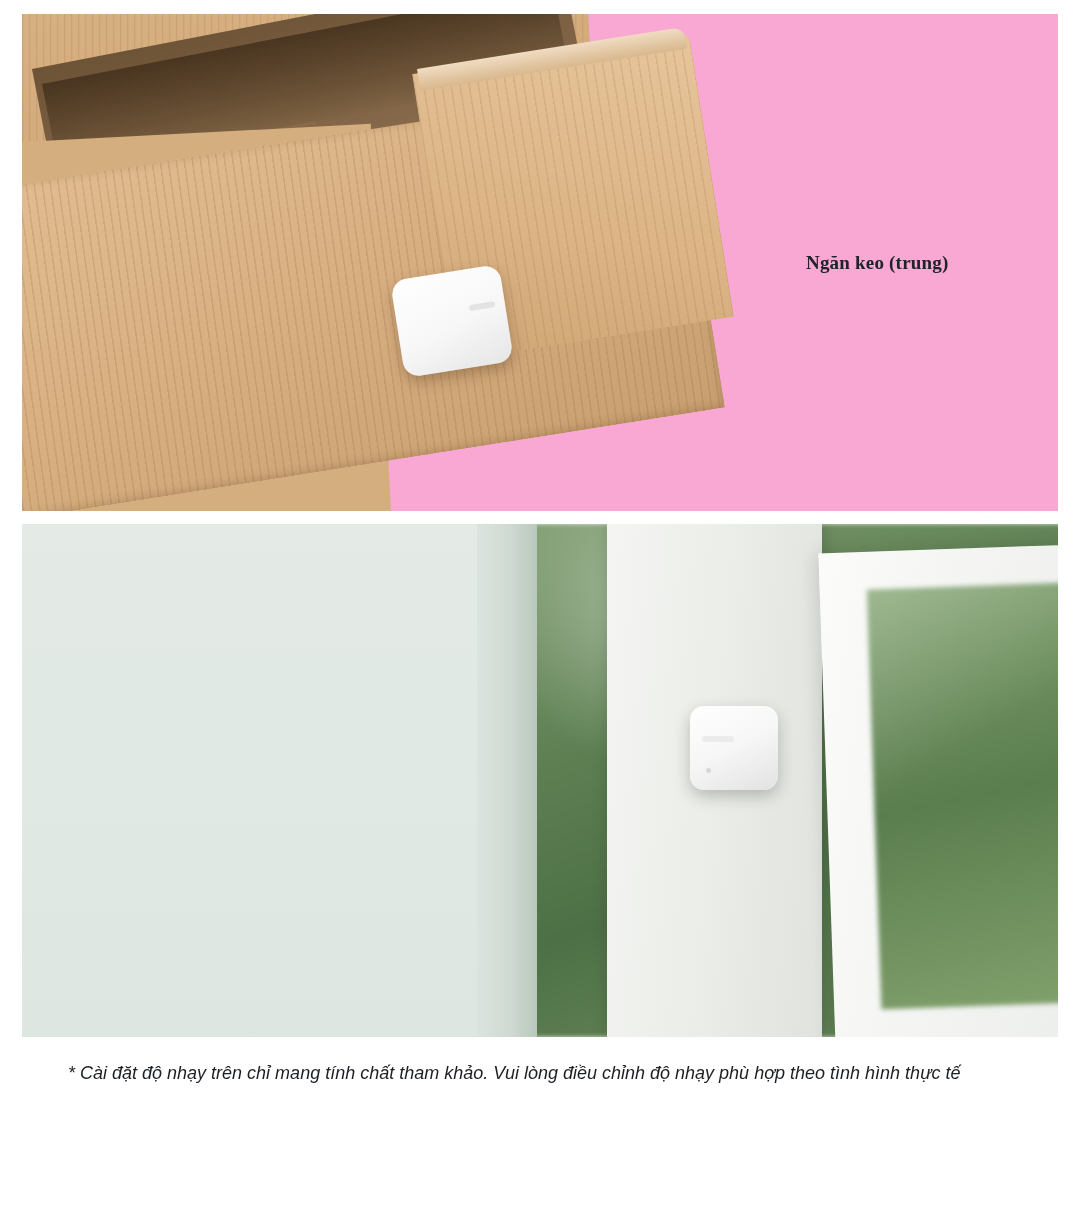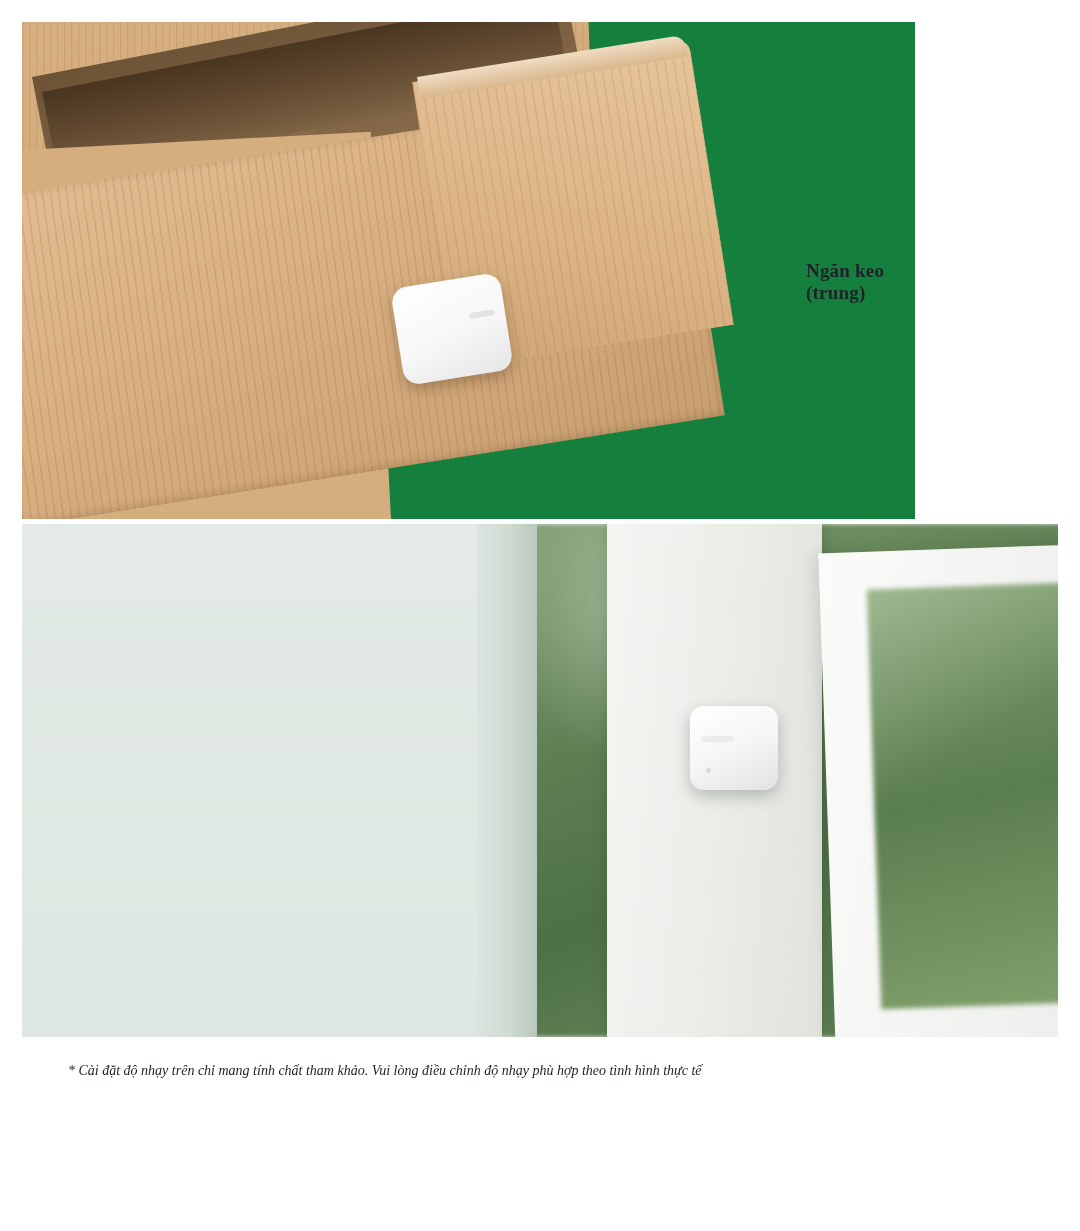--- a/index.html
+++ b/index.html
@@ -18,25 +18,24 @@
     width: 1080px;
     height: 1231px;
     background: #ffffff;
   }
 
   
   .panel-drawer {
     position: absolute;
     left: 22px;
     top: 14px;
-    width: 893px;
+    width: 1036px;
     height: 497px;
-    background: #15803d;
+    background: #f9a8d4;
     overflow: hidden;
-    margin-top: 8px;
   }
   
   .wood-top {
     position: absolute;
     left: -10px;
     top: -20px;
     width: 580px;
     height: 250px;
     background:
       repeating-linear-gradient(92deg,
@@ -279,23 +278,23 @@
     border-radius: 50%;
     background: #d8d8d8;
   }
 
   
   .footnote {
     position: absolute;
     left: 68px;
     top: 1060px;
     width: 930px;
-    font-family: Liberation Serif, serif;
+    font-family: Liberation Sans, sans-serif;
     font-style: italic;
-    font-size: 14px;
+    font-size: 18px;
     line-height: 1.55;
     color: #1c1f23;
   }
 </style>
 </head>
 <body>
 
 <div class="page">
 
   <div class="panel-drawer">

